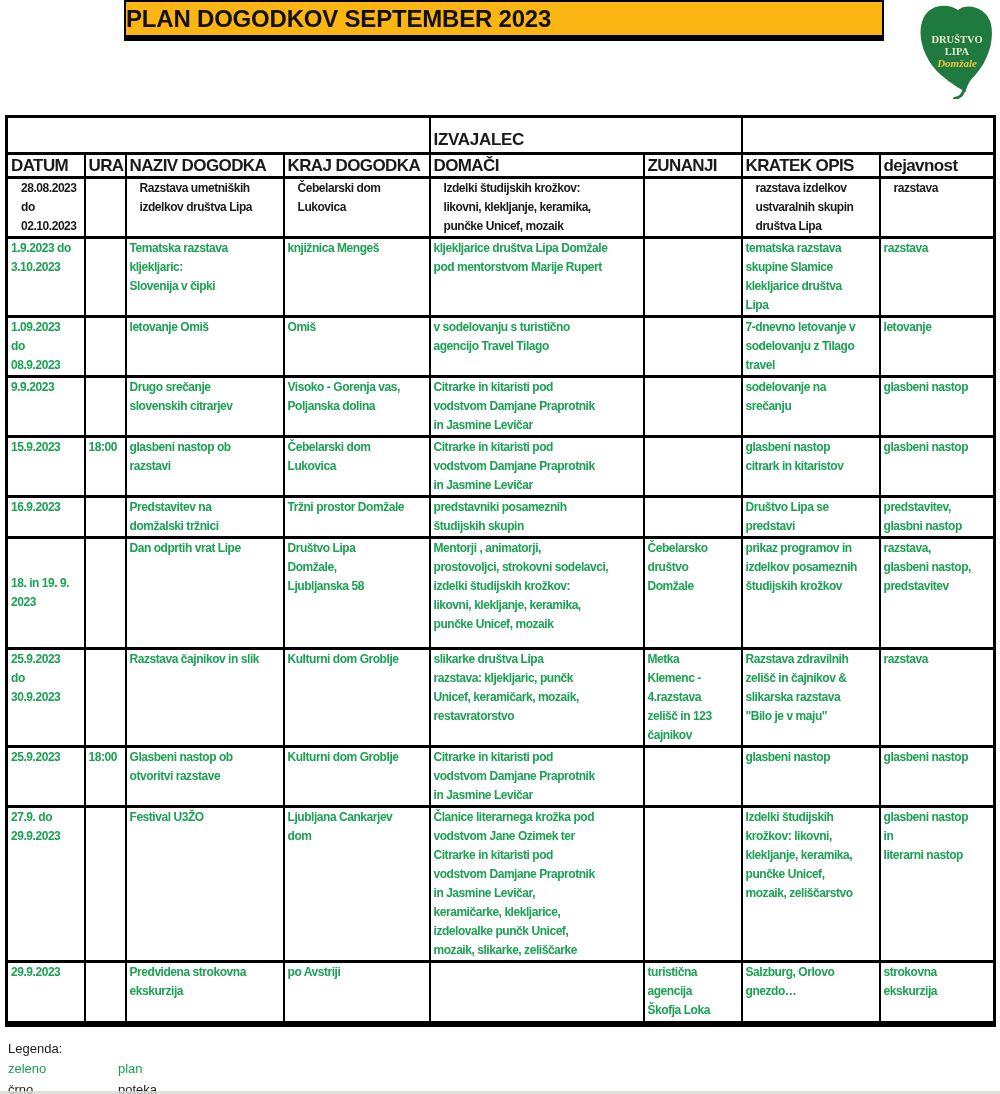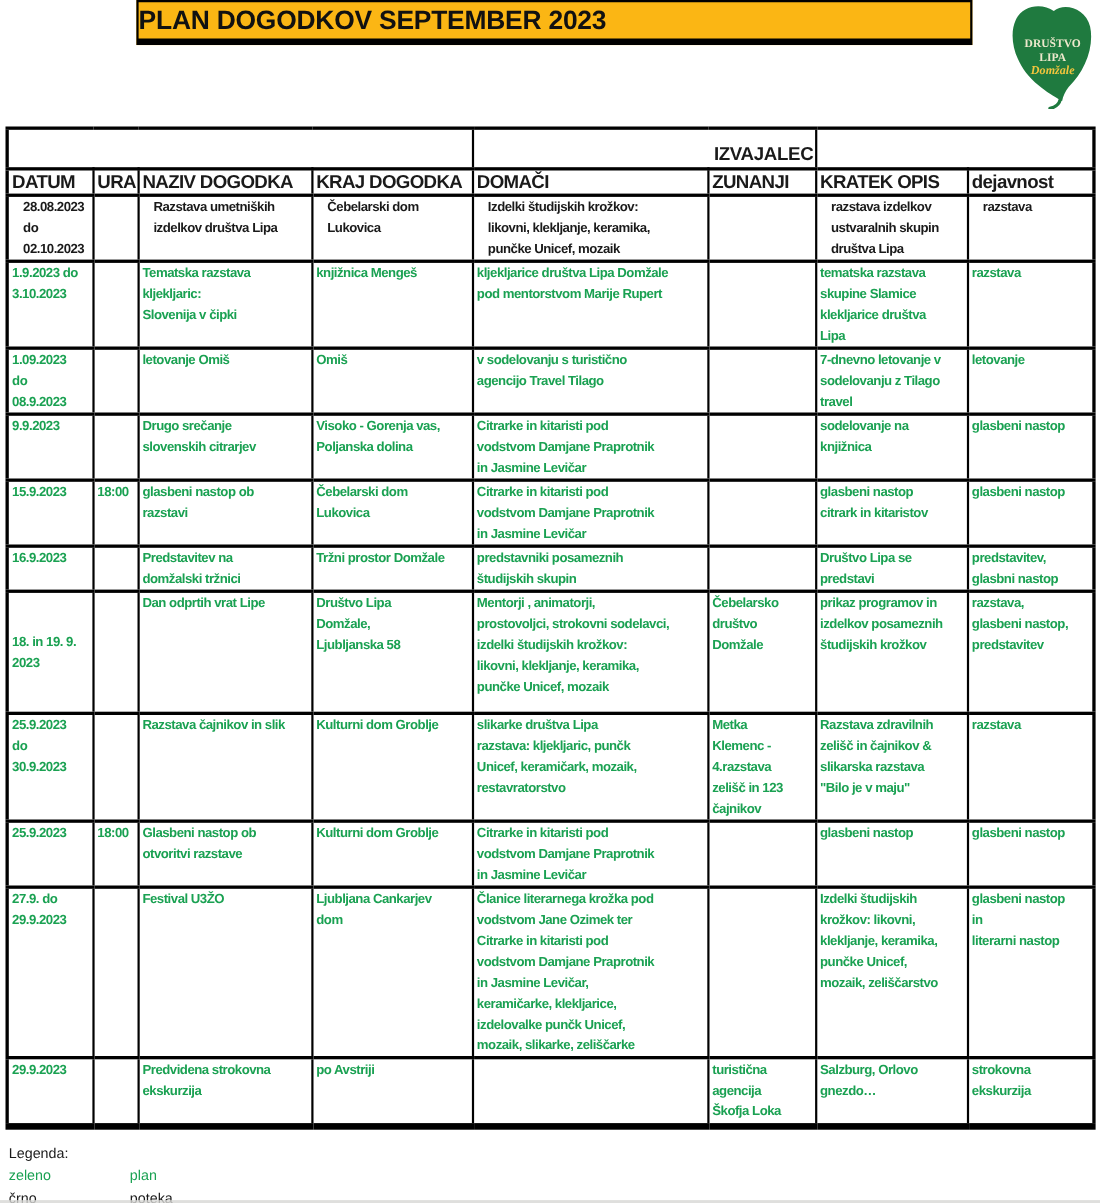--- a/index.html
+++ b/index.html
@@ -59,21 +59,21 @@
     overflow:hidden;
     box-sizing:border-box;
   }
   tr.group-row td{
     height:37px;
     vertical-align:bottom;
     font-size:17px;
     letter-spacing:-0.3px;
     padding-bottom:3px;
   }
-  tr.group-row td.center{text-align:right;}
+  tr.group-row td.center{text-align:left;}
   tr.cols-row th{
     height:24px;
     vertical-align:middle;
     font-size:17px;
     letter-spacing:-0.6px;
     white-space:nowrap;
     margin-left:13px;
   }
   tbody tr.green td{color:#1AA152;}
   tbody tr.black td{color:#1a1a1a;padding-left:13px;}
@@ -196,21 +196,21 @@
     <td></td>
     <td>Drugo srečanje
 slovenskih citrarjev</td>
     <td>Visoko - Gorenja vas,
 Poljanska dolina</td>
     <td>Citrarke in kitaristi pod
 vodstvom Damjane Praprotnik
 in Jasmine Levičar</td>
     <td></td>
     <td>sodelovanje na
-knjižnica</td>
+srečanju</td>
     <td>glasbeni nastop</td>
   </tr>
         <tr class="green" style="height: 55px;">
     <td>15.9.2023</td>
     <td>18:00</td>
     <td>glasbeni nastop ob
 razstavi</td>
     <td>Čebelarski dom
 Lukovica</td>
     <td>Citrarke in kitaristi pod

